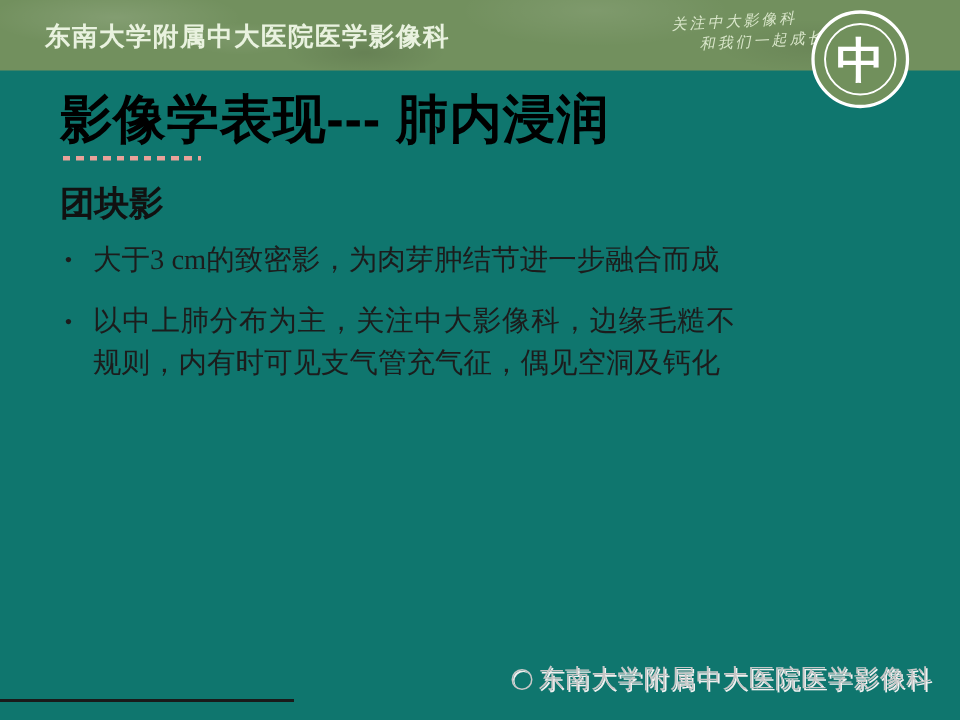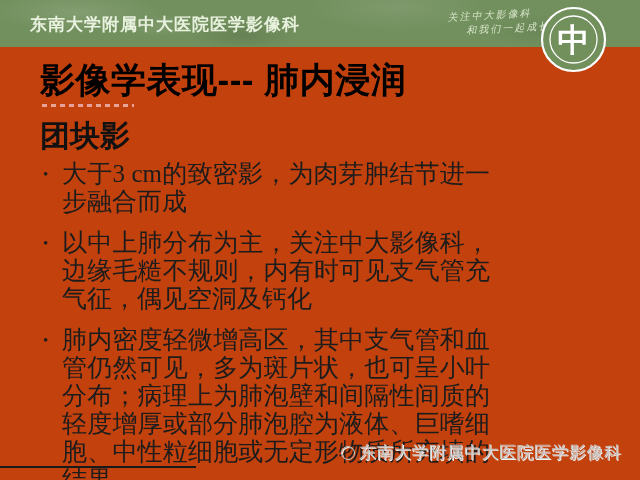--- a/index.html
+++ b/index.html
@@ -1,17 +1,17 @@
 <!DOCTYPE html>
 <html><head>
 <meta charset="utf-8">
 <style>
   html,body{margin:0;padding:0;background:#888;}
   .stage{
-    position:relative;width:640px;height:480px;background:#c2410c;
+    position:relative;width:640px;height:480px;background:#0f766e;
     overflow:hidden;font-family:"Liberation Serif","DejaVu Serif",serif;
   }
   
   .header{
     position:absolute;left:0;top:0;width:640px;height:47px;
     background-color:#72905e;
     background-image:
       radial-gradient(ellipse 130px 30px at 12% 25%, rgba(255,255,255,.12), transparent 65%),
       radial-gradient(ellipse 90px 26px at 38% 75%, rgba(0,0,0,.10), transparent 60%),
       radial-gradient(ellipse 150px 40px at 62% 15%, rgba(255,255,255,.09), transparent 60%),
@@ -35,26 +35,26 @@
   .content{position:absolute;left:0;top:47px;width:520px;padding:10px 30px 0 40px;box-sizing:border-box;}
   .title{
     margin:2px 0 0 0;font-family:"Liberation Sans","DejaVu Sans",sans-serif;
     font-size:35px;line-height:42px;font-weight:800;color:#000;letter-spacing:.5px;
   }
   .red-underline{
     width:92px;height:3px;margin:3px 0 0 2px;
     background:repeating-linear-gradient(90deg,#e9a29a 0 5px,rgba(233,162,154,0) 5px 9px);
   }
   .sec-heading{
-    margin:14px 0 10px 0;font-size:30px;line-height:29px;font-weight:700;color:#111;
+    margin:14px 0 10px 0;font-size:23px;line-height:29px;font-weight:700;color:#111;
   }
   ul.bullets{list-style:none;margin:0;padding:0;}
   ul.bullets li{
     position:relative;margin:0 0 13px 0;padding-left:22px;
-    font-size:25px;line-height:28px;color:#1c1c1c;text-align:justify;
+    font-size:19px;line-height:28px;color:#1c1c1c;text-align:justify;
   }
   ul.bullets li::before{
     content:"\2022";position:absolute;left:3px;top:0;
     font-size:15px;color:#1c1c1c;
   }
   
   .watermark{
     position:absolute;left:341px;top:441px;display:flex;align-items:center;gap:4px;
     font-family:"Liberation Sans","DejaVu Sans",sans-serif;
     font-size:17px;letter-spacing:.5px;color:#c7c7c7;
@@ -92,24 +92,20 @@
 
   <div class="content">
     <h1 class="title">影像学表现--- 肺内浸润</h1>
     <div class="red-underline"></div>
     <div id="sections">
         <h2 class="sec-heading">团块影</h2>
         <ul class="bullets">
           <li>大于3 cm的致密影，为肉芽肿结节进一步融合而成</li>
           <li>以中上肺分布为主，关注中大影像科，边缘毛糙不规则，内有时可见支气管充气征，偶见空洞及钙化</li>
         </ul>
-        <ul class="bullets">
-          <li>肺内密度轻微增高区，其中支气管和血管仍然可见，多为斑片状，也可呈小叶分布；病理上为肺泡壁和间隔性间质的轻度增厚或部分肺泡腔为液体、巨嗜细胞、中性粒细胞或无定形物质所充填的结果</li>
-          <li>可在治疗后好转或自愈，亦可形成纤维化</li>
-        </ul>
       </div>
   </div>
 
   <div class="watermark">
     <span class="wm-icon"></span>
     <span>东南大学附属中大医院医学影像科</span>
   </div>
 
   <div class="bottom-line"></div>
 

